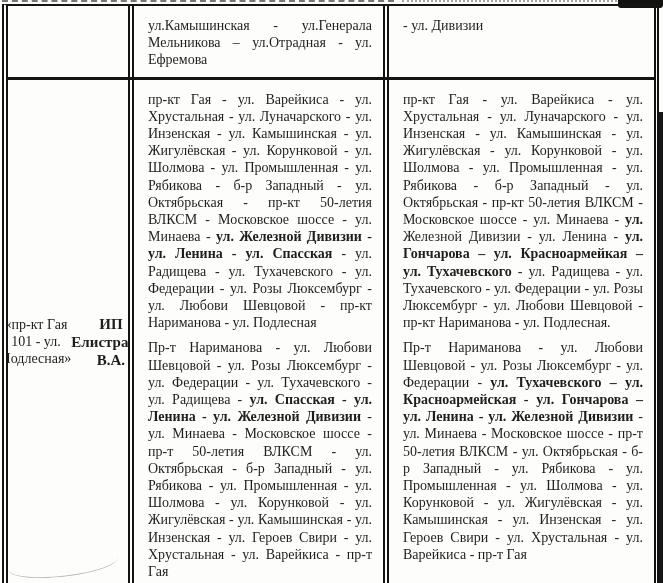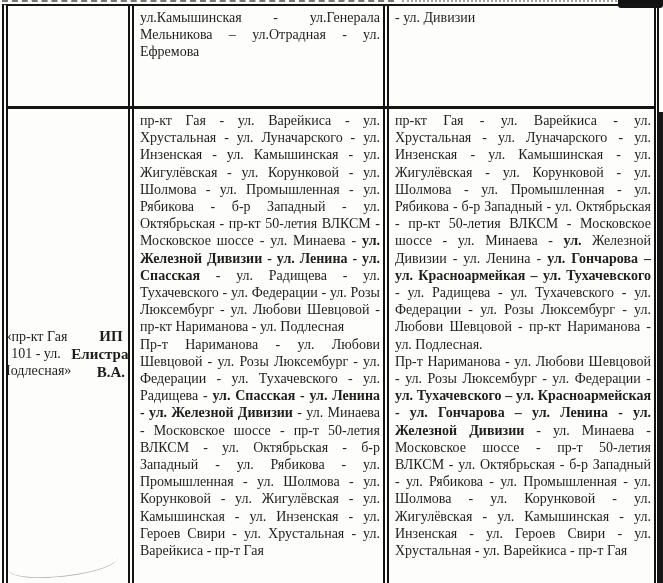--- a/index.html
+++ b/index.html
@@ -44,21 +44,21 @@
   .t-row{display:grid;grid-template-columns:126px 255px 1fr;}
   .t-row-1{height:100px;border-bottom:3px solid #141414;}
   .t-row-2{flex:1;}
   .t-cell{overflow:hidden;}
   .cell-border{border-right:6px double #121212;}
   .text-cell{
     padding:3px 3px 0 6px;
     font-size:14px;line-height:17.2px;
     text-align:justify;
   }
-  .text-cell p{margin:0;}
+  .text-cell p{margin:8px;}
   .b{font-weight:bold;}
   
   .info-cell{
     display:flex;align-items:center;justify-content:center;
     text-align:center;padding:8px 4px;
   }
   .route-number{font-weight:bold;font-size:15px;line-height:18px;}
   .route-name{font-size:14px;line-height:17px;max-width:112px;margin-top:15px;}
   .operator{font-weight:bold;font-size:15px;line-height:18px;max-width:110px;margin-top:16px;}
 </style>

